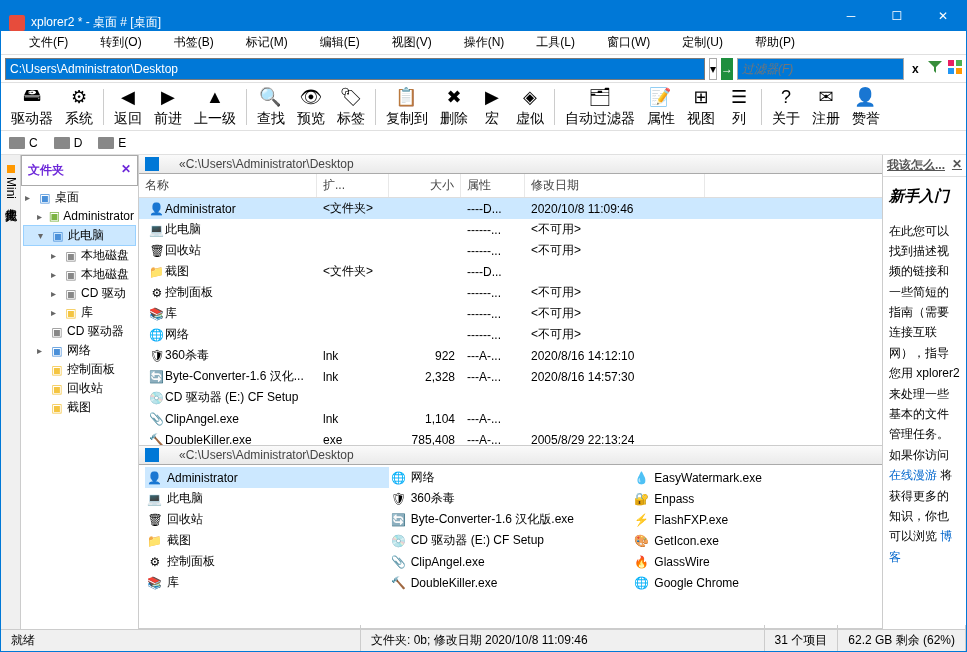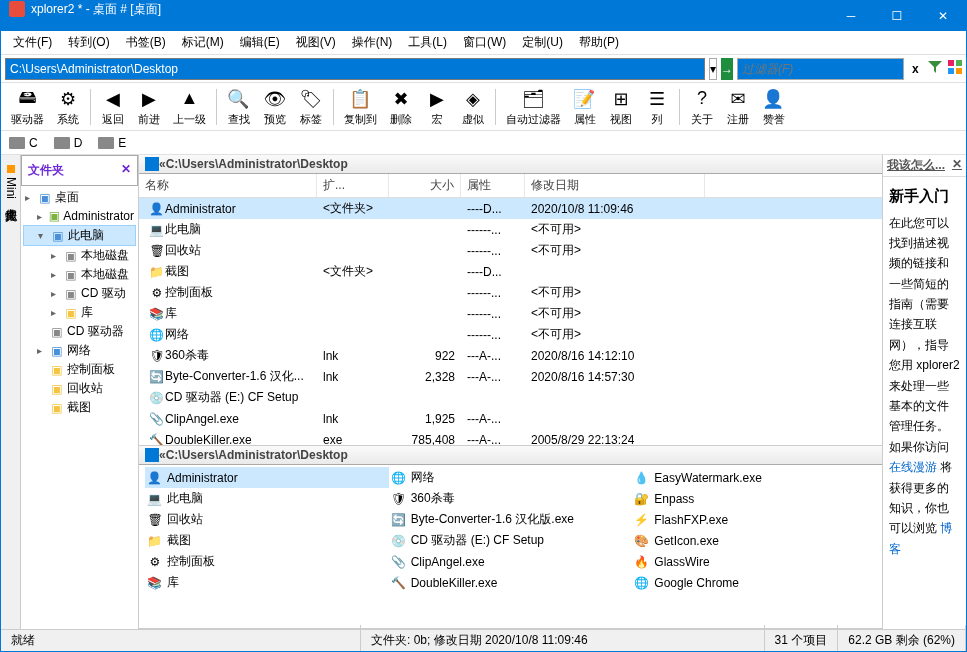--- a/index.html
+++ b/index.html
@@ -1,39 +1,39 @@
 <!DOCTYPE html>
 <html><head>
 <meta charset="utf-8">
 <style>
 * { margin: 0; padding: 0; box-sizing: border-box; font-family: "Microsoft YaHei", "Segoe UI", sans-serif; font-size: 12px; }
 body { background: #fff; width: 967px; height: 652px; overflow: hidden; display: flex; flex-direction: column; border: 1px solid #0078d7; }
 
-.titlebar { background: #0078d7; color: #fff; height: 30px; display: flex; align-items: flex-start; padding-left: 8px; }
+.titlebar { background: #0078d7; color: #fff; height: 30px; display: flex; align-items: flex-end; padding-left: 8px; }
 .titlebar .icon { width: 16px; height: 16px; background: #e74c3c; margin-right: 6px; border-radius: 2px; }
 .titlebar .title { flex: 1; font-size: 12px; }
 .titlebar .btns { display: flex; }
 .titlebar .btn { width: 46px; height: 30px; display: flex; align-items: center; justify-content: center; cursor: pointer; }
 
 .menubar { background: #fff; height: 24px; display: flex; align-items: center; padding: 0 4px; border-bottom: 1px solid #e0e0e0; }
-.menubar .item { padding: 2px 8px; cursor: pointer; }
+.menubar .item { padding: 2px 8px; cursor: pointer; margin-left: 16px; }
 
 .addressbar { height: 28px; display: flex; align-items: center; padding: 2px 4px; gap: 4px; border-bottom: 1px solid #e0e0e0; }
 .addressbar input { flex: 0 0 700px; height: 22px; border: 1px solid #7a7a7a; padding: 0 4px; background: #0078d7; color: #fff; }
 .addressbar .dd { width: 18px; height: 22px; border: 1px solid #aaa; display: flex; align-items: center; justify-content: center; cursor: pointer; }
 .addressbar .go { width: 22px; height: 22px; background: #1e8e3e; display: flex; align-items: center; justify-content: center; cursor: pointer; color: #fff; }
 .addressbar .filter { flex: 1; height: 22px; border: 1px solid #aaa; padding: 0 4px; color: #888; font-style: italic; }
 .addressbar .x { padding: 0 4px; cursor: pointer; font-weight: bold; }
 .addressbar .funnel { width: 20px; height: 20px; cursor: pointer; }
 .addressbar .grid { width: 20px; height: 20px; cursor: pointer; }
 
 .toolbar { height: 48px; display: flex; align-items: center; padding: 2px 4px; border-bottom: 1px solid #e0e0e0; gap: 0; }
 .toolbar .tb { display: flex; flex-direction: column; align-items: center; padding: 2px 6px; cursor: pointer; min-width: 36px; }
 .toolbar .tb .i { width: 24px; height: 24px; display: flex; align-items: center; justify-content: center; font-size: 18px; }
-.toolbar .tb .t { font-size: 11px; margin-top: 1px; }
+.toolbar .tb .t { font-size: 14px; margin-top: 1px; }
 .toolbar .sep { width: 1px; height: 36px; background: #ccc; margin: 0 4px; }
 
 .drivebar { height: 24px; display: flex; align-items: center; padding: 2px 8px; gap: 16px; border-bottom: 1px solid #e0e0e0; }
 .drivebar .d { display: flex; align-items: center; gap: 4px; cursor: pointer; }
 .drivebar .d .di { width: 16px; height: 12px; background: #888; border-radius: 1px; }
 
 .mainarea { flex: 1; display: flex; overflow: hidden; }
 
 .vtab { width: 20px; background: #f0f0f0; border-right: 1px solid #ccc; writing-mode: vertical-rl; text-orientation: mixed; display: flex; align-items: center; justify-content: flex-start; padding-top: 10px; cursor: pointer; }
 
@@ -44,21 +44,21 @@
 .tree .tn.sel { background: #cce8ff; border: 1px solid #99d1ff; }
 .tree .tn .exp { width: 12px; font-size: 10px; color: #666; }
 .tree .tn .ti { width: 16px; height: 16px; margin-right: 2px; display: flex; align-items: center; justify-content: center; }
 .tree .lvl1 { padding-left: 14px; }
 .tree .lvl2 { padding-left: 28px; }
 
 .panes { flex: 1; display: flex; flex-direction: column; overflow: hidden; }
 .pane { display: flex; flex-direction: column; border-bottom: 1px solid #ccc; }
 .pane.top { flex: 1.6; overflow: hidden; }
 .pane.bot { flex: 1; overflow: hidden; }
-.pane .tab { background: linear-gradient(#fafafa,#eaeaea); border-bottom: 1px solid #aaa; padding: 2px 6px; font-weight: bold; display: flex; align-items: center; gap: 0; color: #444; }
+.pane .tab { background: linear-gradient(#fafafa,#eaeaea); border-bottom: 1px solid #aaa; padding: 2px 6px; font-weight: normal; display: flex; align-items: center; gap: 20px; color: #444; }
 .pane .tab .sq { width: 14px; height: 14px; background: #0078d7; }
 
 .listhdr { display: flex; background: #fff; border-bottom: 1px solid #ddd; }
 .listhdr .c { padding: 3px 6px; border-right: 1px solid #e8e8e8; cursor: pointer; overflow: hidden; color: #444; }
 
 .filelist { flex: 1; overflow-y: scroll; overflow-x: hidden; }
 .row { display: flex; padding: 1px 0; cursor: pointer; align-items: center; height: 21px; }
 .row.sel { background: #cce8ff; }
 .row .c { padding: 1px 6px; overflow: hidden; white-space: nowrap; text-overflow: ellipsis; }
 .row .fi { width: 16px; height: 16px; margin-left: 4px; display: flex; align-items: center; justify-content: center; font-size: 12px; }
@@ -70,21 +70,21 @@
 .c-date { width: 180px; }
 
 .iconlist { flex: 1; overflow-y: scroll; padding: 2px 6px; display: grid; grid-template-columns: repeat(3, 1fr); grid-auto-rows: 21px; }
 .iconlist .it { display: flex; align-items: center; gap: 4px; cursor: pointer; padding: 1px 2px; }
 .iconlist .it.sel { background: #cce8ff; }
 .iconlist .it .fi { width: 16px; height: 16px; display: flex; align-items: center; justify-content: center; }
 
 .rpanel { width: 84px; border-left: 1px solid #ccc; display: flex; flex-direction: column; padding: 0; }
 .rpanel .hdr { padding: 2px 4px; font-weight: bold; color: #555; border-bottom: 1px solid #ddd; display:flex; justify-content: space-between; font-size: 11px; text-decoration: underline; }
 .rpanel .content { flex:1; overflow: auto; padding: 6px; font-size: 12px; line-height: 1.7; }
-.rpanel h3 { font-size: 15px; font-weight: bold; margin-bottom: 4px; }
+.rpanel h3 { font-size: 15px; font-weight: bold; margin-bottom: 12px; font-style: italic; }
 .rpanel a { color: #0066cc; cursor: pointer; }
 
 .statusbar { height: 22px; border-top: 1px solid #ccc; display: flex; align-items: center; background: #f0f0f0; }
 .statusbar .s { padding: 16px 10px; border-right: 1px solid #ccc; height: 100%; display: flex; align-items: center; }
 .statusbar .s:first-child { flex: 0 0 360px; }
 .statusbar .s.mid { flex: 1; }
 
 ::-webkit-scrollbar { width: 16px; height: 16px; }
 ::-webkit-scrollbar-track { background: #f0f0f0; }
 ::-webkit-scrollbar-thumb { background: #c0c0c0; border: 1px solid #a0a0a0; }
@@ -425,21 +425,21 @@
             <div class="c c-size"></div>
             <div class="c c-attr"></div>
             <div class="c c-date"></div>
           </div>
           <div class="row">
             <div class="c c-name">
               <span class="fi">📎</span>
               <span>ClipAngel.exe</span>
             </div>
             <div class="c c-ext">lnk</div>
-            <div class="c c-size">1,925</div>
+            <div class="c c-size">1,104</div>
             <div class="c c-attr">---A-...</div>
           </div>
           <div class="row">
             <div class="c c-name">
               <span class="fi">🔨</span>
               <span>DoubleKiller.exe</span>
             </div>
             <div class="c c-ext">exe</div>
             <div class="c c-size">785,408</div>
             <div class="c c-attr">---A-...</div>

